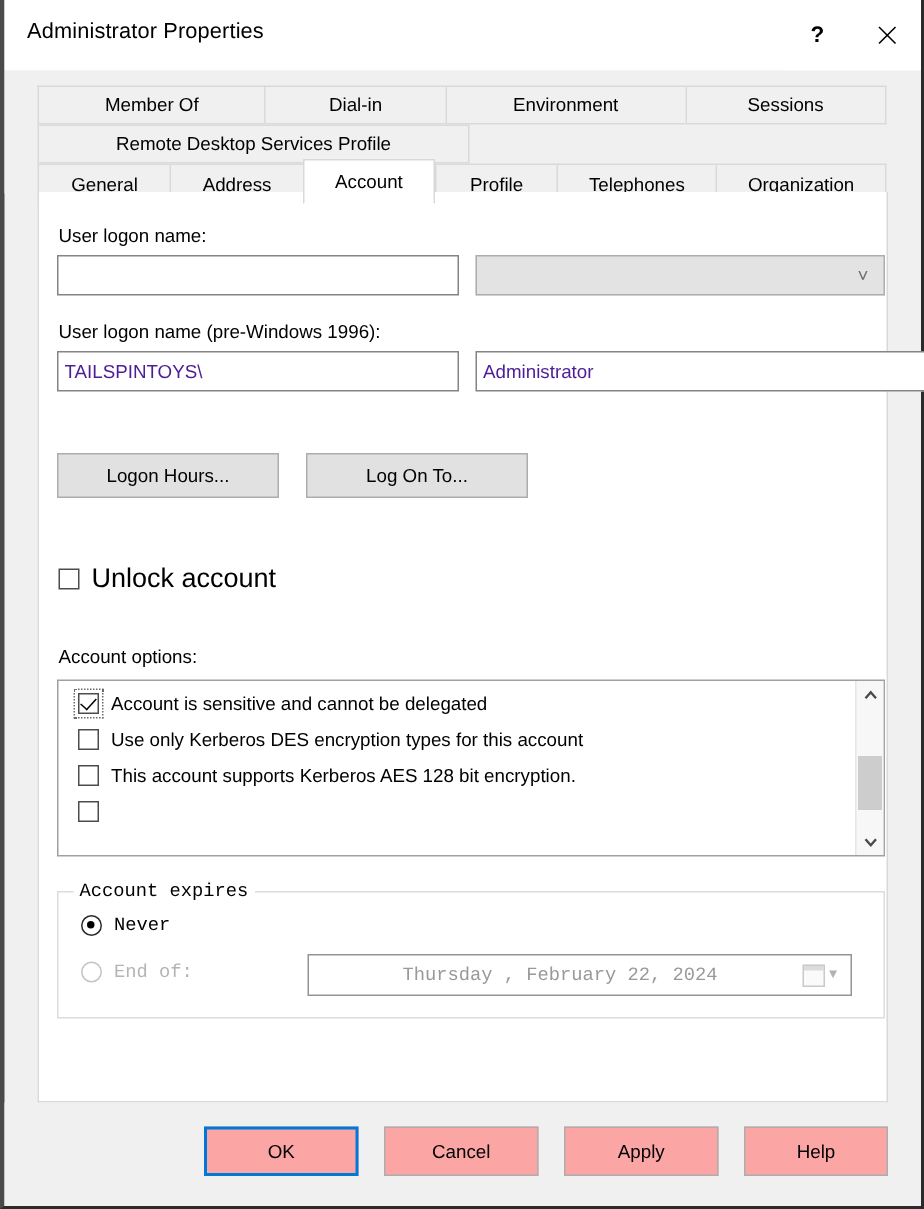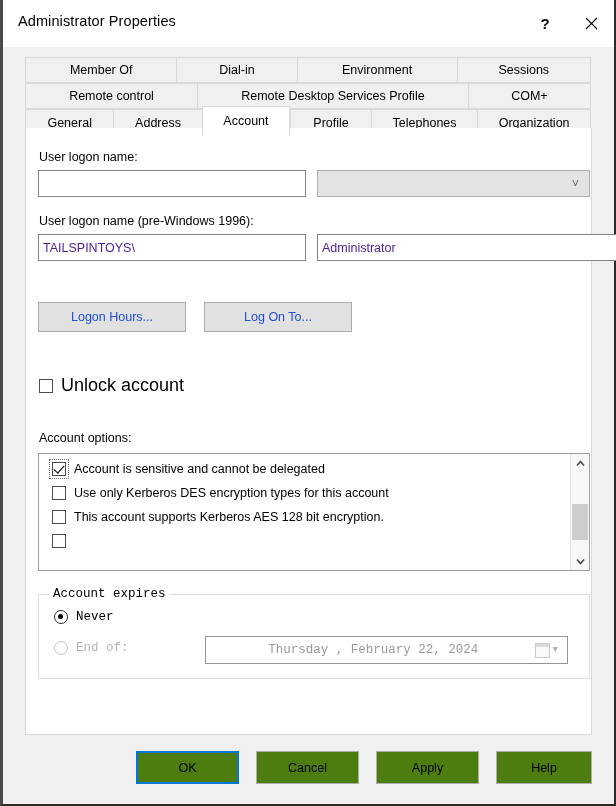--- a/index.html
+++ b/index.html
@@ -160,21 +160,21 @@
   }
   .combo .chev { color: #6d6d6d; }
 
   .btn {
     position: absolute;
     box-sizing: border-box;
     border: 1px solid #adadad;
     background: #e1e1e1;
     font-family: "Liberation Sans", sans-serif;
     font-size: 12.5px;
-    color: #1d4ed8;
+    color: #000000;
     display: flex;
     align-items: center;
     justify-content: center;
     white-space: nowrap;
     cursor: default;
     user-select: none;
   }
 
   
   .cbrow {
@@ -358,21 +358,21 @@
     right: 0;
     height: 69px;
     background: #f0f0f0;
   }
   .fbtn {
     position: absolute;
     box-sizing: border-box;
     top: 16px;
     height: 33px;
     border: 1px solid #adadad;
-    background: #4d7c0f;
+    background: #fca5a5;
     font-family: "Liberation Sans", sans-serif;
     font-size: 12.5px;
     color: #000;
     display: flex;
     align-items: center;
     justify-content: center;
     cursor: default;
     user-select: none;
   }
   .fbtn.def {
@@ -406,28 +406,22 @@
           <span>Dial-in</span>
         </div>
         <div class="tab" style="width: 170px;">
           <span>Environment</span>
         </div>
         <div class="tab" style="width: 143px;">
           <span>Sessions</span>
         </div>
       </div>
     <div class="tabrow r2" id="tabrow2">
-        <div class="tab" style="width: 183px;">
-          <span>Remote control</span>
-        </div>
         <div class="tab" style="width: 288px;">
           <span>Remote Desktop Services Profile</span>
-        </div>
-        <div class="tab" style="width: 131px;">
-          <span>COM+</span>
         </div>
       </div>
     <div class="tabrow r3" id="tabrow3">
         <div class="tab" style="width: 94px;">
           <span>General</span>
         </div>
         <div class="tab" style="width: 94px;">
           <span>Address</span>
         </div>
         <div class="tab active" style="width: 94px;">

